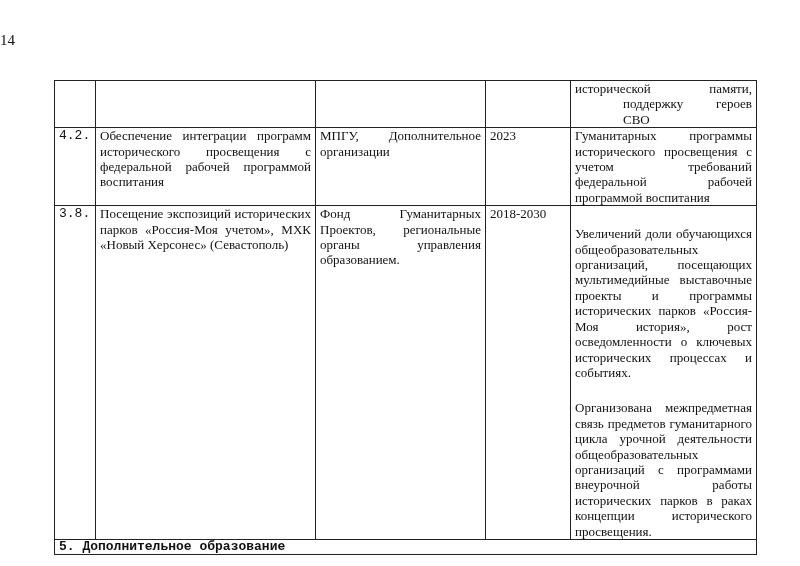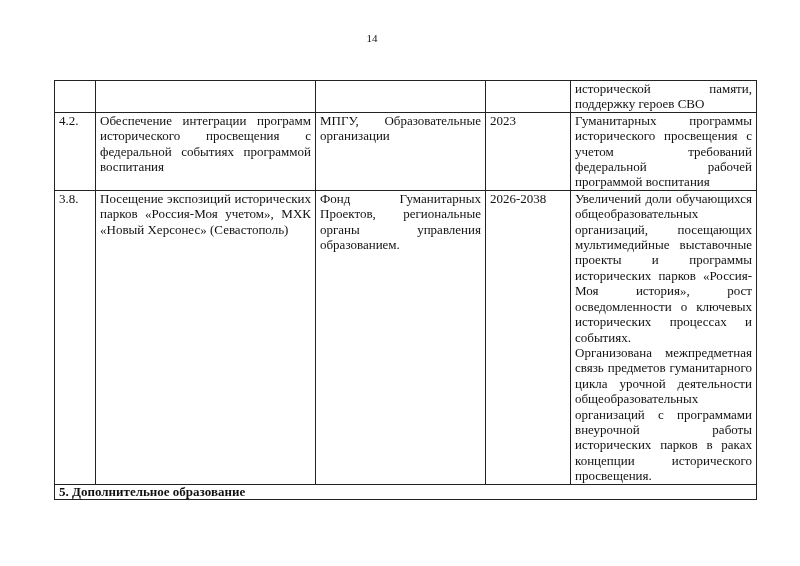--- a/index.html
+++ b/index.html
@@ -3,40 +3,41 @@
   <meta charset="utf-8">
   <style>
     html, body { margin: 0; padding: 0; }
     body {
       width: 800px; height: 566px; background: #ffffff;
       font-family: "Liberation Serif", "DejaVu Serif", serif;
       color: #111; position: relative; overflow: hidden;
     }
     .page-number {
       position: absolute; top: 32px; left: 0; width: 744px;
-      text-align: center; font-size: 11px;
+      font-size: 15px;
     }
     table.doc {
       position: absolute; left: 54px; top: 80px;
       width: 702px; border-collapse: collapse; table-layout: fixed;
       font-size: 13px; line-height: 15.4px;
     }
     table.doc td {
       border: 1px solid #222; vertical-align: top;
       padding: 0 4px; text-align: justify;
     }
-    td.num { text-align: left; }
+    td.num { text-align: left; font-family: Liberation Mono, monospace; }
     td.term { text-align: center; vertical-align: middle; }
     .cell-line { display: block; text-align: justify; text-align-last: justify; }
-    .cell-line.last { text-align-last: left; }
+    .cell-line.last { text-align-last: left; margin-left: 48px; }
     td.section {
       text-align: center; font-weight: bold; padding: 0; height: 14px;
       line-height: 14px;
+      font-family: Liberation Mono, monospace;
     }
-    .res-block { display: block; }
+    .res-block { display: block; margin-top: 20px; }
   </style>
 </head>
 <body>
 
 <div class="page-number">14</div>
 
 <table class="doc">
   <colgroup>
     <col style="width:41px">
     <col style="width:220px">
@@ -50,30 +51,30 @@
     <td></td>
     <td></td>
     <td class="term"></td>
     <td>
       <span class="cell-line">исторической памяти,</span>
       <span class="cell-line last">поддержку героев СВО</span>
     </td>
   </tr>
   <tr style="height:78px">
     <td class="num">4.2.</td>
-    <td>Обеспечение интеграции программ исторического просвещения с федеральной событиях программой воспитания</td>
-    <td>МПГУ, Образовательные организации</td>
+    <td>Обеспечение интеграции программ исторического просвещения с федеральной рабочей программой воспитания</td>
+    <td>МПГУ, Дополнительное организации</td>
     <td class="term">2023</td>
     <td>Гуманитарных программы исторического просвещения с учетом требований федеральной рабочей программой воспитания</td>
   </tr>
   <tr style="height:294px">
     <td class="num">3.8.</td>
     <td>Посещение экспозиций исторических парков «Россия-Моя учетом», МХК «Новый Херсонес» (Севастополь)</td>
     <td>Фонд Гуманитарных Проектов, региональные органы управления образованием.</td>
-    <td class="term">2026-2038</td>
+    <td class="term">2018-2030</td>
     <td>
       <span class="res-block">Увеличений доли обучающихся общеобразовательных организаций, посещающих мультимедийные выставочные проекты и программы исторических парков «Россия-Моя история», рост осведомленности о ключевых исторических процессах и событиях.</span>
       <span class="res-block">Организована межпредметная связь предметов гуманитарного цикла урочной деятельности общеобразовательных организаций с программами внеурочной работы исторических парков в раках концепции исторического просвещения.</span>
     </td>
   </tr>
   <tr>
     <td class="section" colspan="5">5.  Дополнительное образование</td>
   </tr>
 </tbody>
   </table>

